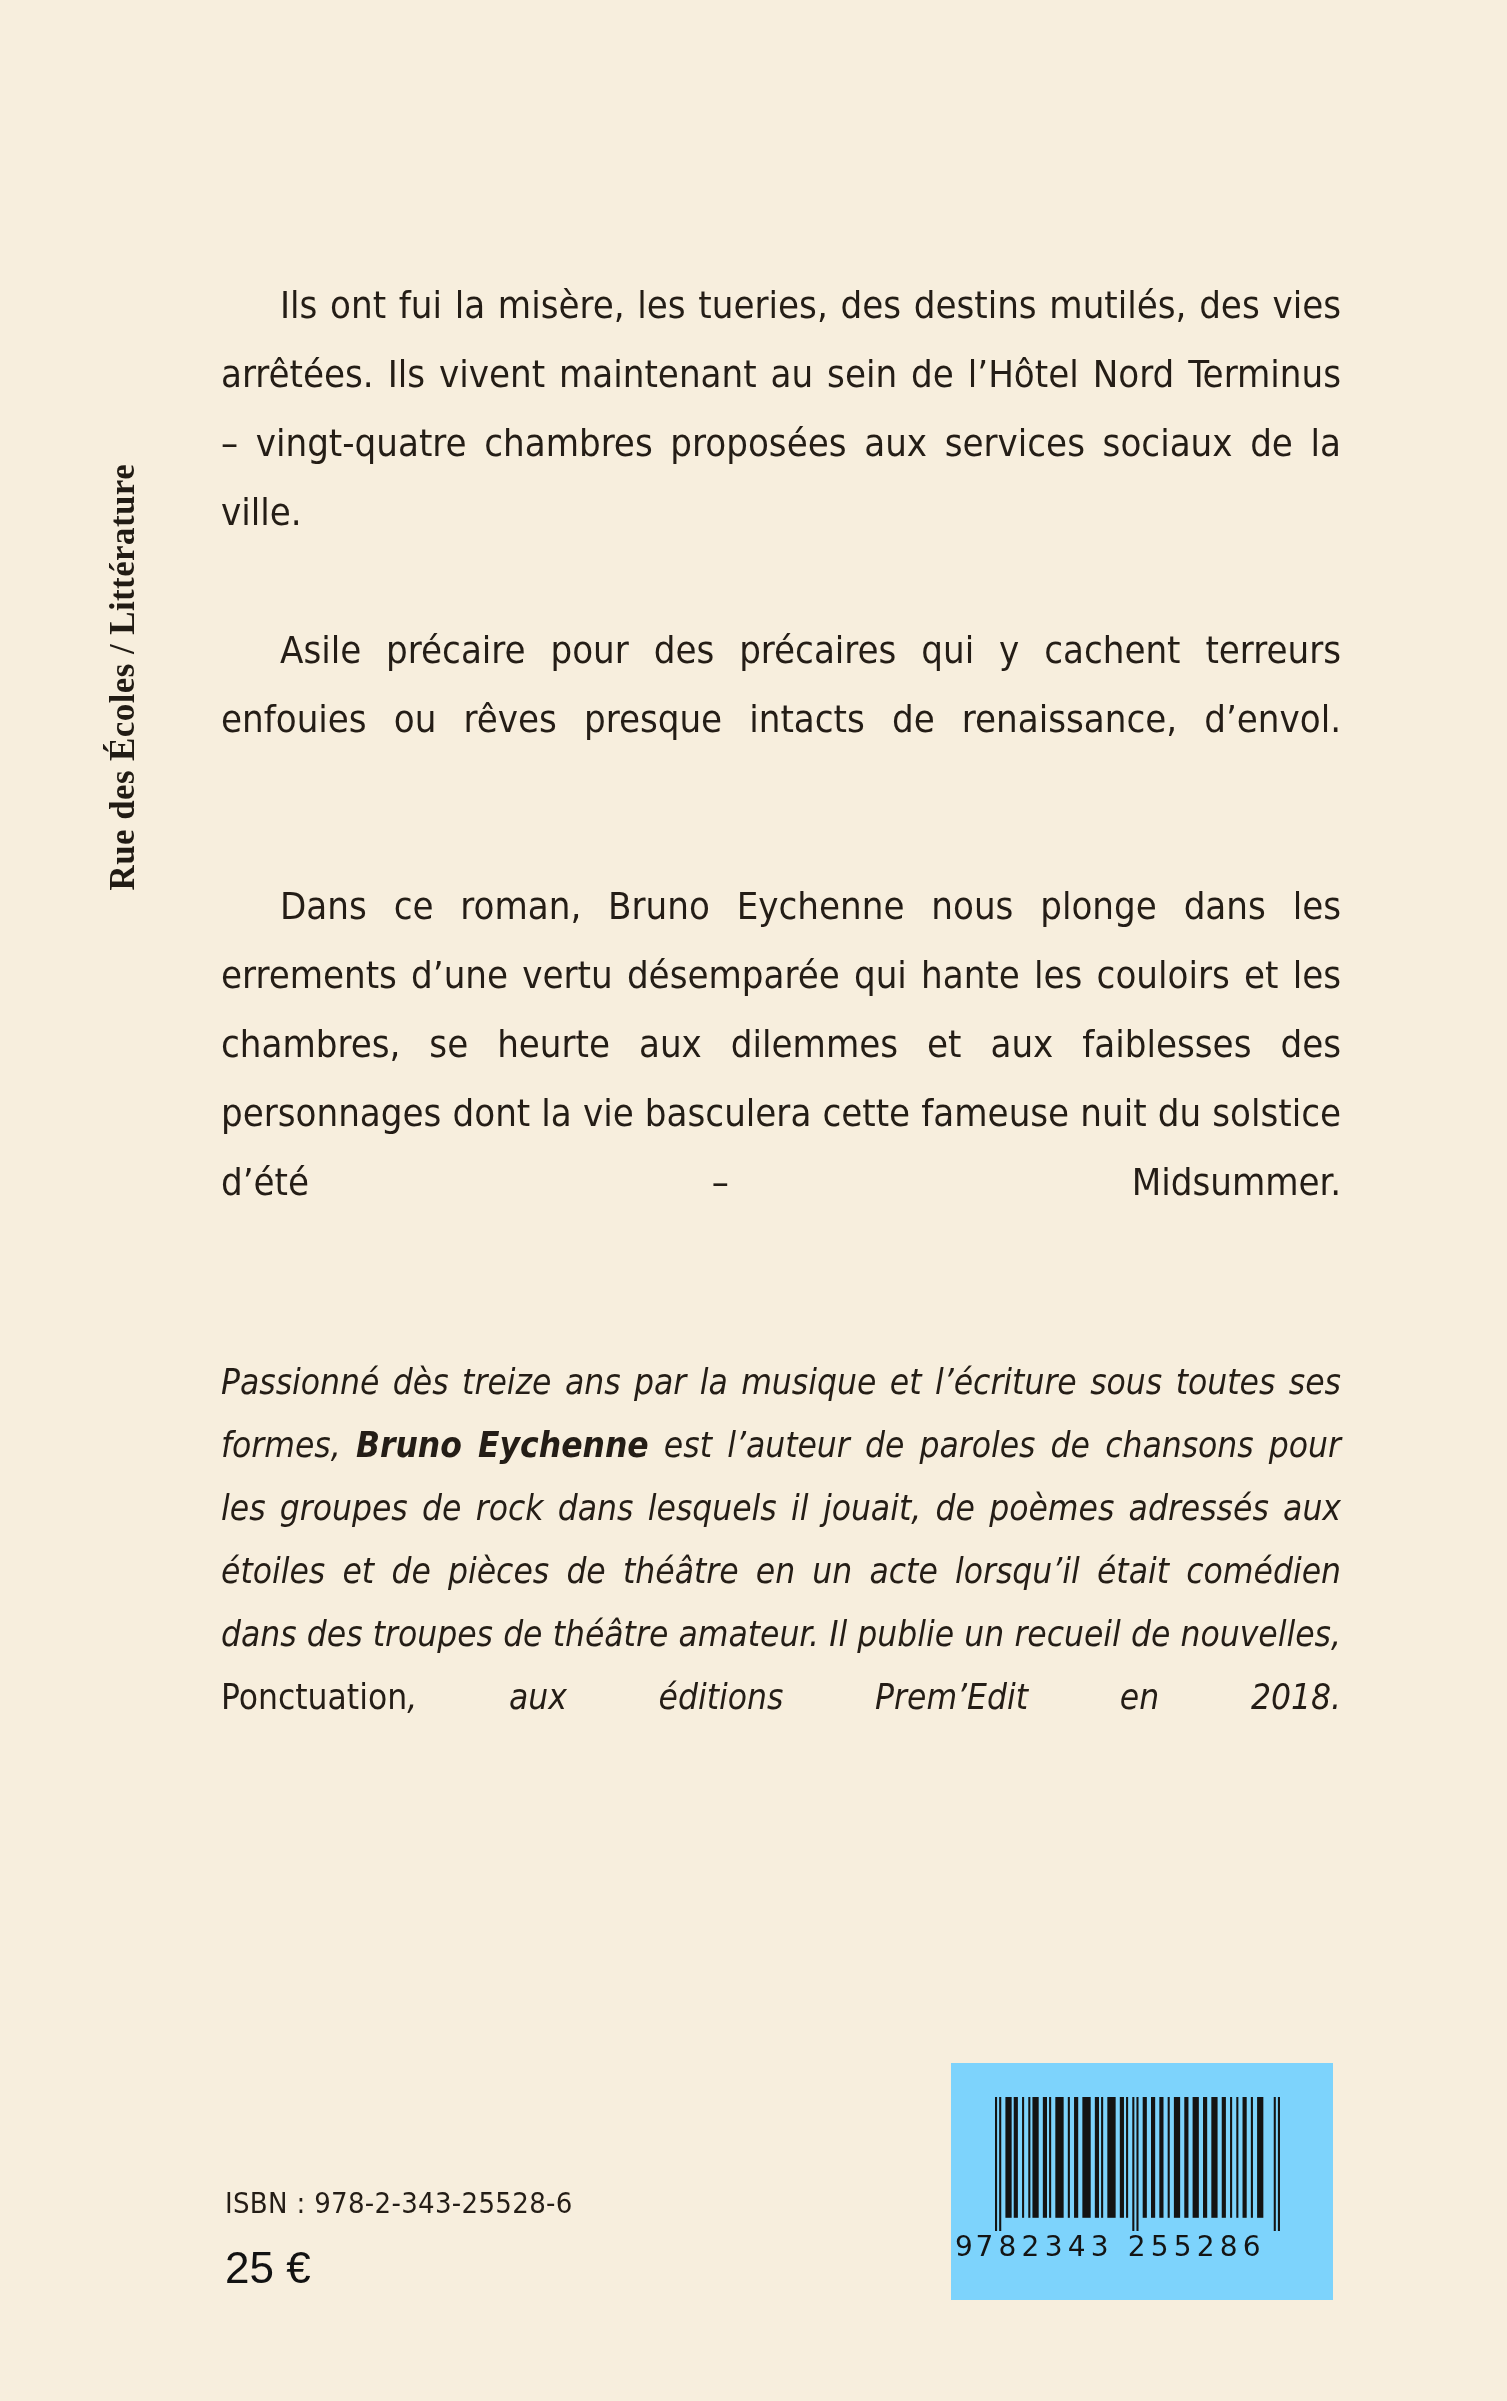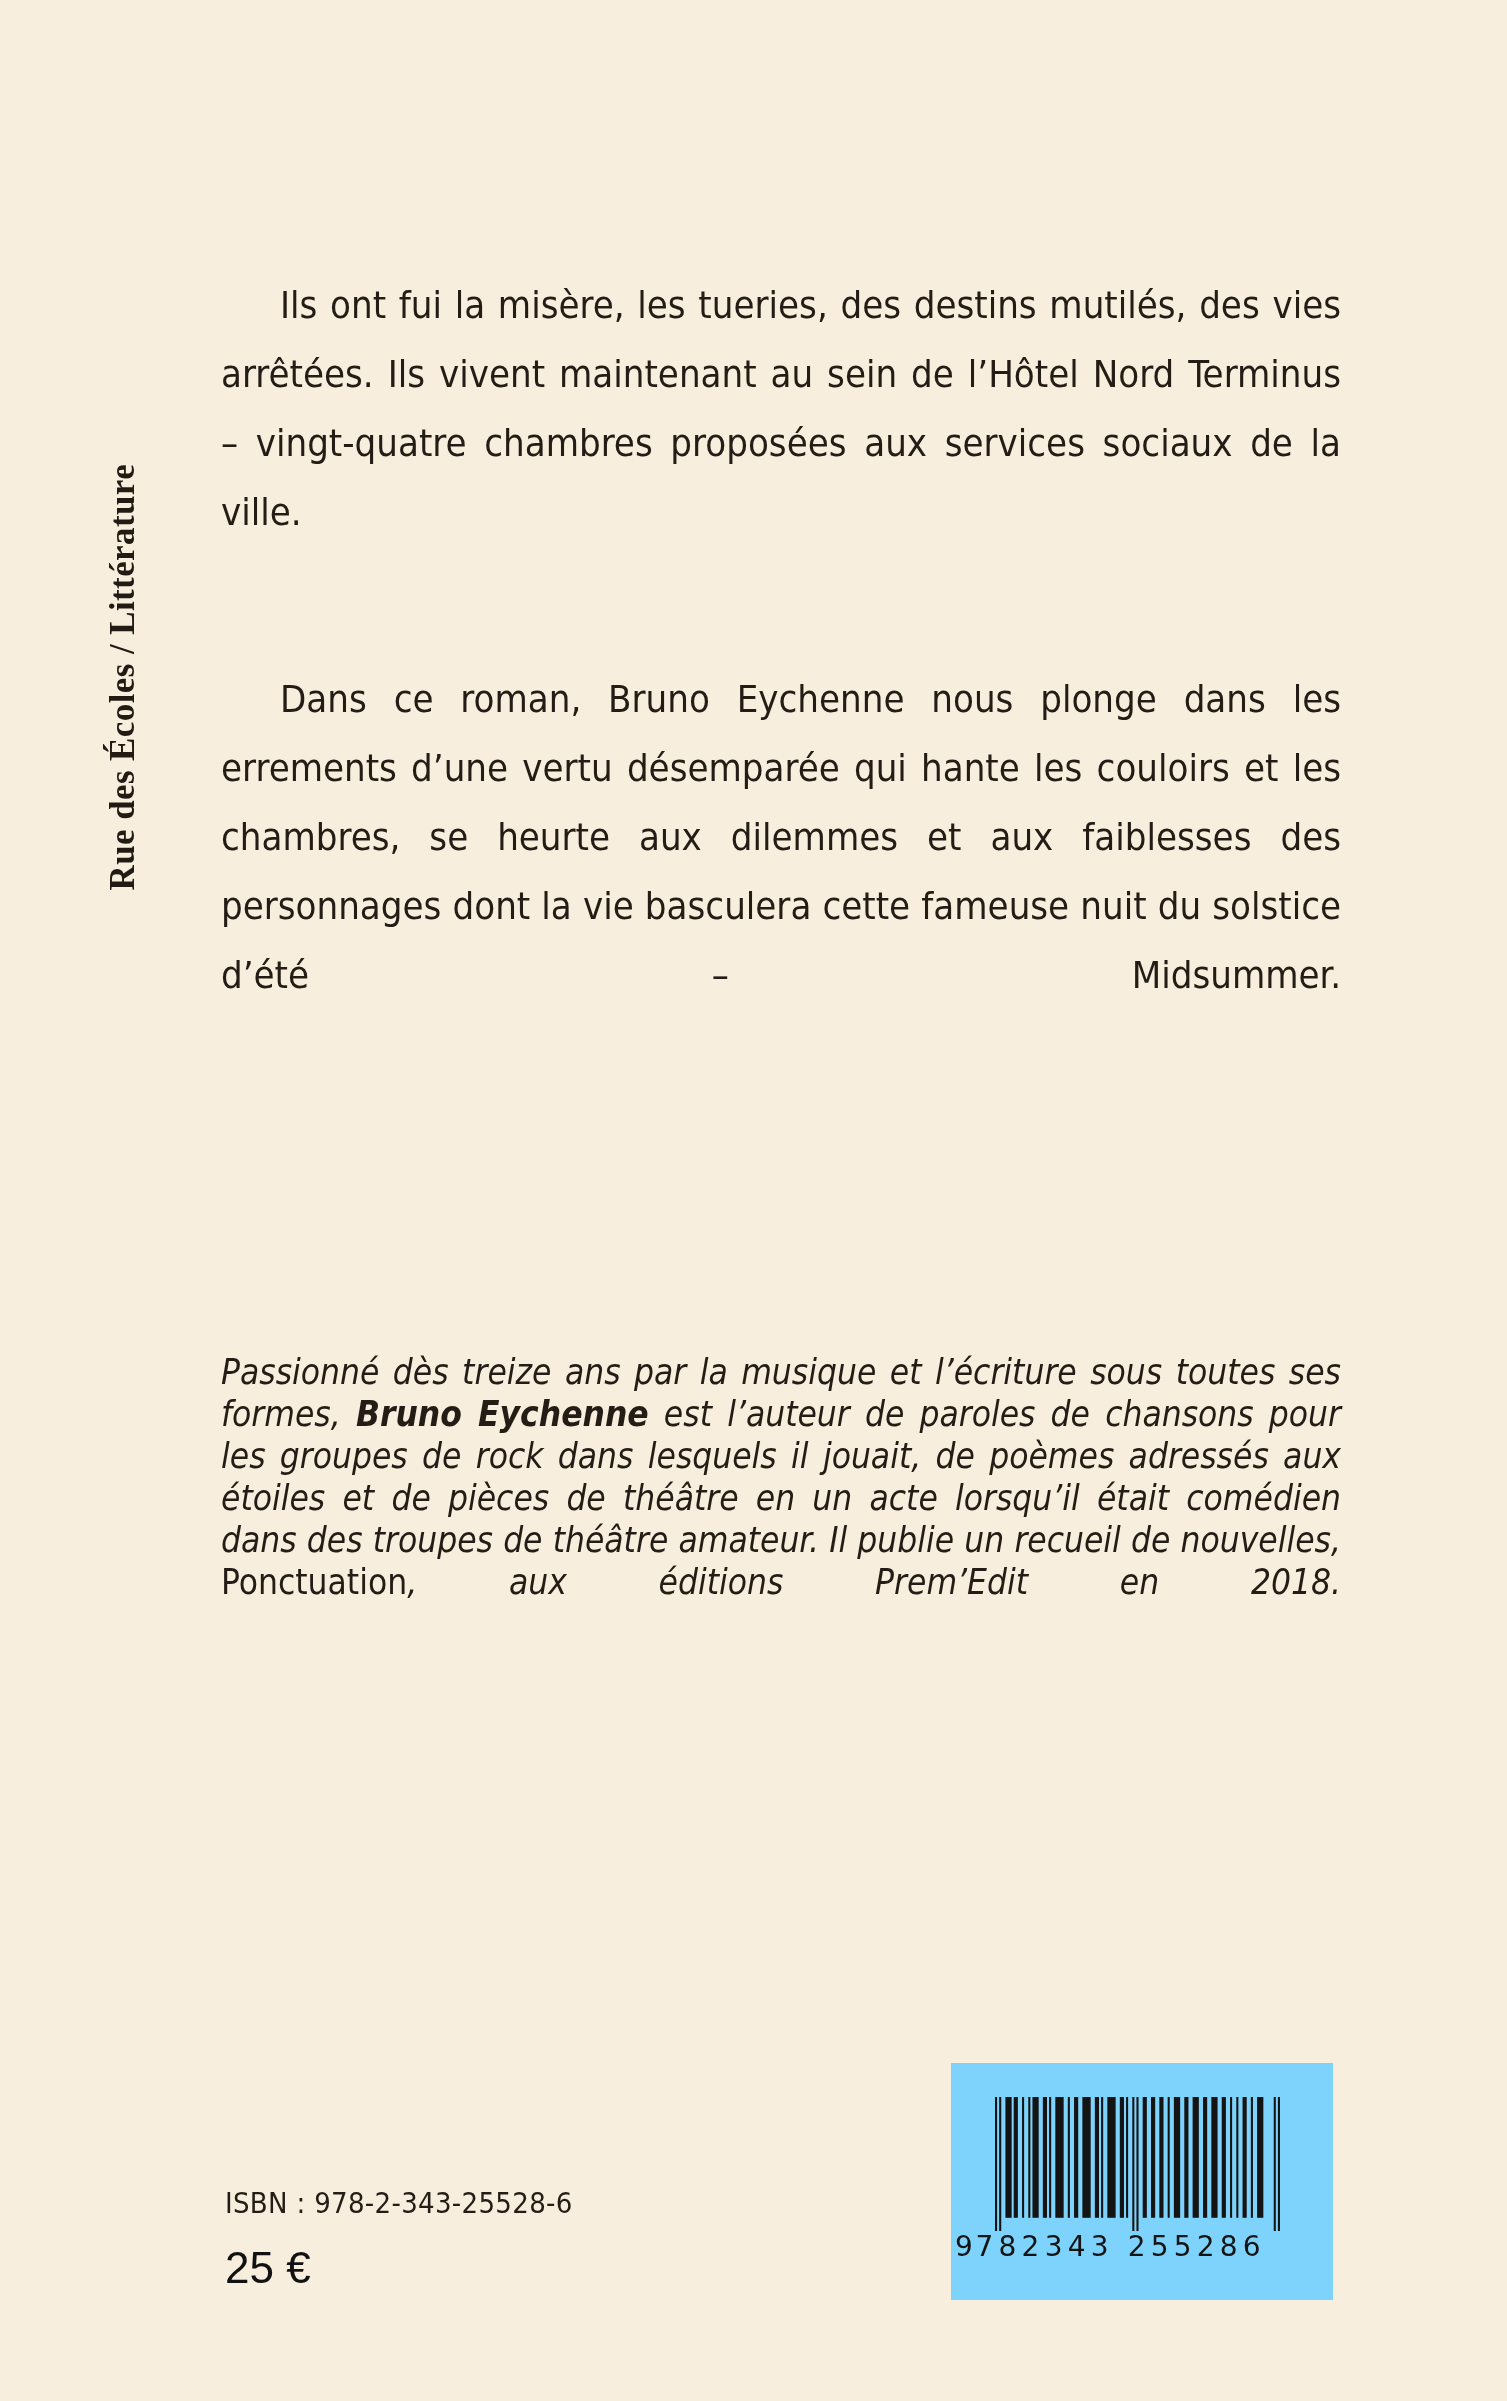--- a/index.html
+++ b/index.html
@@ -86,21 +86,21 @@
   
   .bio {
     position: absolute;
     left: 221px;
     top: 1351px;
     width: 1120px;
     font-family: "DejaVu Sans Condensed", "Liberation Sans Narrow", "Liberation Sans", sans-serif;
     font-stretch: condensed;
     font-style: italic;
     font-size: 35px;
-    line-height: 42px;
+    line-height: 63px;
     color: #241d16;
     text-align: justify;
     margin: 0;
   }
   .bio::after {
     content: "";
     display: inline-block;
     width: 100%;
   }
   .bio b {
@@ -184,20 +184,21 @@
 
 <div class="cover">
 
   <div class="spine-strip">
     <div class="spine-text">Rue des Écoles / Littérature</div>
   </div>
 
   <div class="text-column">
     <div class="blurb">
       <p>Ils ont fui la misère, les tueries, des destins mutilés, des vies arrêtées. Ils vivent maintenant au sein de l’Hôtel Nord Terminus – vingt-quatre chambres proposées aux services sociaux de la ville.</p>
+      <p>Asile précaire pour des précaires qui y cachent terreurs enfouies ou rêves presque intacts de renaissance, d’envol.</p>
       <p class="gap-before">Dans ce roman, Bruno Eychenne nous plonge dans les errements d’une vertu désemparée qui hante les couloirs et les chambres, se heurte aux dilemmes et aux faiblesses des personnages dont la vie basculera cette fameuse nuit du solstice d’été – Midsummer.</p>
     </div>
   </div>
 
   <p class="bio"><span>Passionné dès treize ans par la musique et l’écriture sous toutes ses formes, </span><b>Bruno Eychenne</b><span> est l’auteur de paroles de chansons pour les groupes de rock dans lesquels il jouait, de poèmes adressés aux étoiles et de pièces de théâtre en un acte lorsqu’il était comédien dans des troupes de théâtre amateur. Il publie un recueil de nouvelles, </span><span class="roman">Ponctuation</span><span>, aux éditions Prem’Edit en 2018.</span></p>
 
   <div class="isbn">ISBN : 978-2-343-25528-6</div>
   <div class="price">25 €</div>
 
   <div class="barcode-panel">

